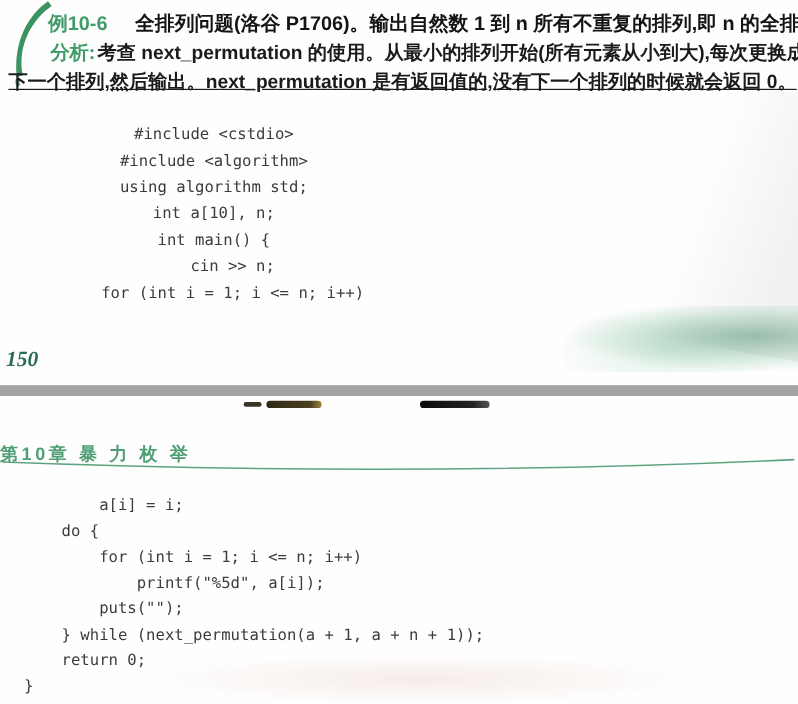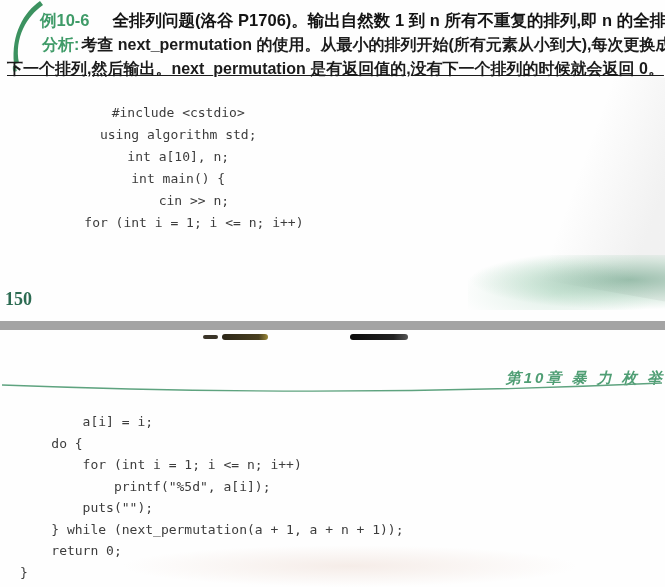--- a/index.html
+++ b/index.html
@@ -23,41 +23,41 @@
   .para2 .an { color:#3f9b68; font-weight:700; margin-right:2px;margin-top:48px; }
   .para3 { position:absolute; left:7px; top:57px; width:655px;
     font-size:16px; line-height:24px; font-weight:600; color:#1b1b1b; white-space:nowrap;text-decoration:underline; }
   .code { position:absolute; font-family:"DejaVu Sans Mono","Liberation Mono",monospace;
     font-size:13px; color:#3c3c3c; }
   .code .cl { white-space:pre; height:22px; line-height:22px; }
   #code1 { left:53px; top:102px;text-align:center; }
   #code2 { left:20px; top:411px; }
   #code2 .cl { height:21.5px; line-height:21.5px; }
   .pageno { position:absolute; left:5px; top:289px;
-    font-family:"Liberation Serif", serif; font-weight:600;
+    font-family:"Liberation Serif", serif; font-style:italic; font-weight:600;
     font-size:18px; color:#2c6b52; }
   .stain {
     position:absolute; left:468px; top:255px; width:197px; height:55px;
     background:
       radial-gradient(ellipse at 82% 45%, rgba(70,140,105,0.50) 0%, rgba(110,180,140,0.22) 45%, rgba(110,180,140,0) 70%),
       radial-gradient(ellipse at 45% 70%, rgba(130,195,160,0.25) 0%, rgba(130,195,160,0) 65%);
     pointer-events:none;
   }
   
   .edgebar { position:absolute; left:0; top:321px; width:665px; height:9px;
     background:#a4a4a4; }
   .bmark { position:absolute; border-radius:3px; }
   .bmark.m1 { left:203px; top:335px; width:15px; height:4px; background:#3a3428; }
   .bmark.m2 { left:222px; top:334px; width:46px; height:6px;
     background:linear-gradient(to right, #2c2718, #4a4020 80%, #9a8838); }
   .bmark.m3 { left:350px; top:334px; width:58px; height:6px;
     background:linear-gradient(to right, #0c0c0c, #222 75%, #555); }
   
-  .chapter { position:absolute; left:0; top:369px; width:665px; text-align:right;
-    font-size:15px; font-weight:600; color:#4f9e74; letter-spacing:3px;font-style:italic; }
+  .chapter { position:absolute; left:0; top:369px; width:665px; text-align:left;
+    font-size:15px; font-weight:600; color:#4f9e74; letter-spacing:3px; }
   .rule { position:absolute; left:0; top:380px; width:665px; height:20px; }
   .warm-tint { position:absolute; left:120px; top:545px; width:460px; height:42px;
     background:radial-gradient(ellipse at 50% 50%, rgba(235,215,205,0.45), rgba(235,215,205,0) 70%);
     pointer-events:none; }
 </style>
 </head>
 <body>
 
 <div class="scan-shade"></div>
 
@@ -73,20 +73,21 @@
 <div class="para2">
   <span class="an">分析:</span><span>考查 next_permutation 的使用。从最小的排列开始(所有元素从小到大),每次更换成</span>
 </div>
 
 <div class="para3">
   <span>下一个排列,然后输出。next_permutation 是有返回值的,没有下一个排列的时候就会返回 0。</span>
 </div>
 
 <div id="code1" class="code">
   <div class="cl">#include &lt;cstdio&gt;</div>
+  <div class="cl">#include &lt;algorithm&gt;</div>
   <div class="cl">using algorithm std;</div>
   <div class="cl">int a[10], n;</div>
   <div class="cl">int main() {</div>
   <div class="cl">    cin &gt;&gt; n;</div>
   <div class="cl">    for (int i = 1; i &lt;= n; i++)</div>
 </div>
 
 <div class="pageno">150</div>
 
 <div class="stain"></div>

